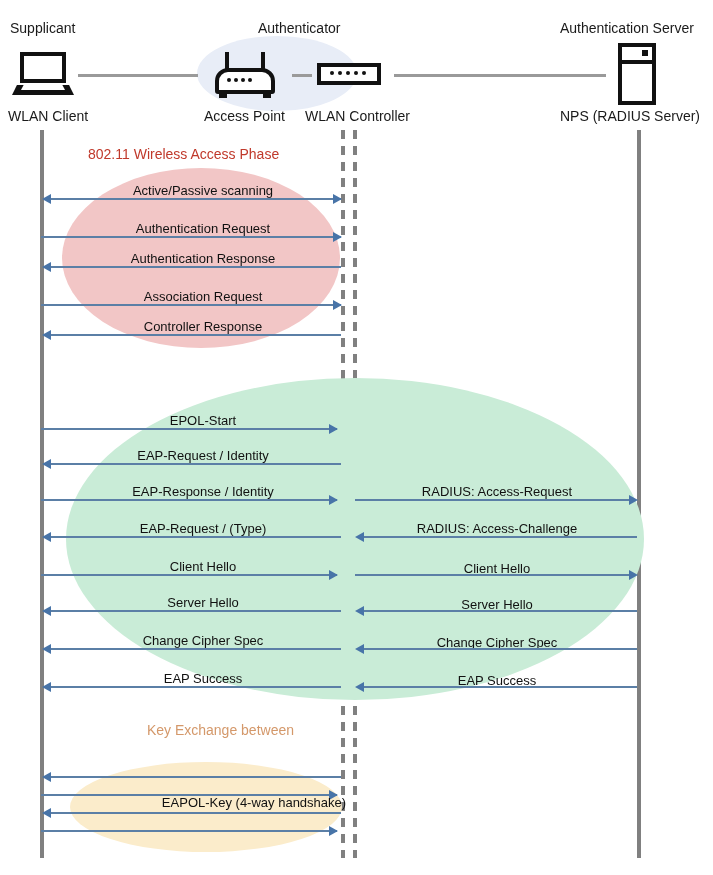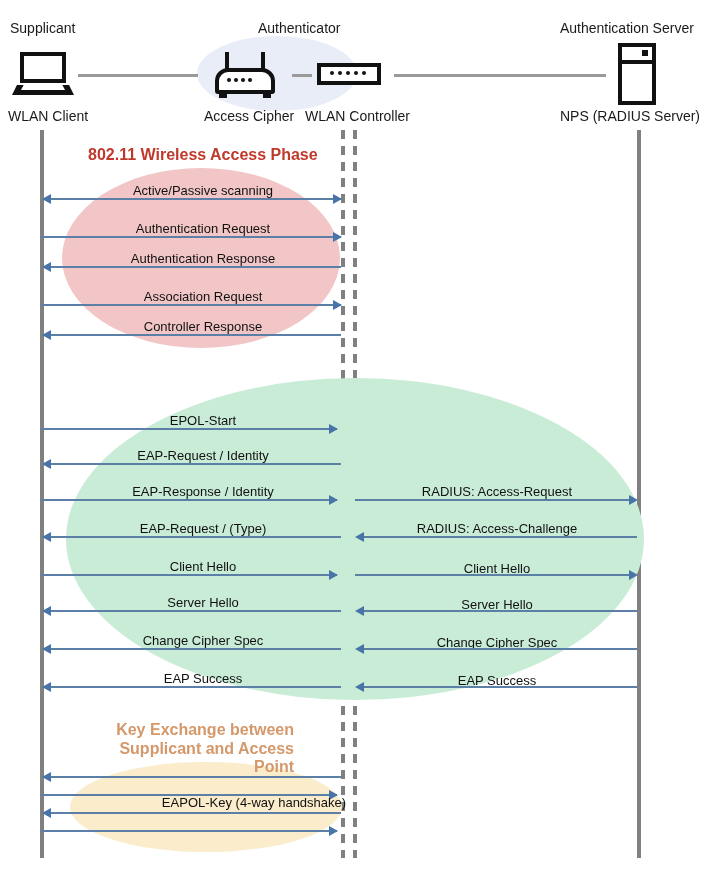--- a/index.html
+++ b/index.html
@@ -132,22 +132,22 @@
 
   
   .blob{position:absolute;border-radius:50%;}
   .blob-wireless{background:#f2c6c6;}
   .blob-8021x{background:#c9ecd7;}
   .blob-key{background:#fbeccb;}
 
   
   .phase-label{
     position:absolute;
-    font-size:16px;
-    font-weight:bold;
+    font-size:14px;
+    font-weight:normal;
     white-space:nowrap;
     text-align:center;
   }
   .phase-label.two-line{white-space:normal;line-height:18px;text-align:right;}
 
   
   .msg-line{
     position:absolute;
     height:2px;
     background:#5b7fa6;
@@ -201,21 +201,21 @@
     <div class="ap-body"></div>
     <div class="ap-foot" style="left:4px;"></div>
     <div class="ap-foot" style="left:48px;"></div>
     <div class="ap-dots">
         <i></i>
         <i></i>
         <i></i>
         <i></i>
       </div>
   </div>
-  <div class="actor-sub" style="left:204px; top:108px;">Access Cipher</div>
+  <div class="actor-sub" style="left:204px; top:108px;">Access Point</div>
 
   <div class="icon" style="left:317px; top:63px; width:64px; height:22px;">
     <div class="ctl-body"></div>
     <div class="ctl-dots">
         <i></i>
         <i></i>
         <i></i>
         <i></i>
         <i></i>
       </div>
@@ -234,21 +234,20 @@
   <div class="lifeline-dashed" style="left:341px; top:130px; height:728px;"></div>
   <div class="lifeline-dashed" style="left:353px; top:130px; height:728px;"></div>
   <div class="lifeline" style="left:637px; top:130px; height:728px;"></div>
 
   <div class="blob blob-wireless" style="left:62px; top:168px; width:278px; height:180px;"></div>
   <div class="blob blob-8021x" style="left:66px; top:378px; width:578px; height:322px;"></div>
   <div class="blob blob-key" style="left:70px; top:762px; width:272px; height:90px;"></div>
 
   <div class="phase-label" style="left:88px; top:146px; color:#c0392b;">802.11 Wireless Access Phase</div>
   <div class="phase-label two-line" style="left:94px; top:721px; width:200px; color:#d4986a;">Key Exchange between</div>
-  <div class="phase-label two-line" style="left:94px; top:740px; width:200px; color:#d4986a;">Supplicant and Access Point</div>
 
   <div class="msg-label" style="left:203px; top:183px;">Active/Passive scanning</div>
   <div class="msg-line" style="left:44px; top:198px; width:297px;"></div>
   <div class="arrowhead left" style="left:42px; top:194px;"></div>
   <div class="arrowhead right" style="left:333px; top:194px;"></div>
 
   <div class="msg-label" style="left:203px; top:221px;">Authentication Request</div>
   <div class="msg-line" style="left:41px; top:236px; width:300px;"></div>
   <div class="arrowhead right" style="left:333px; top:232px;"></div>
 

